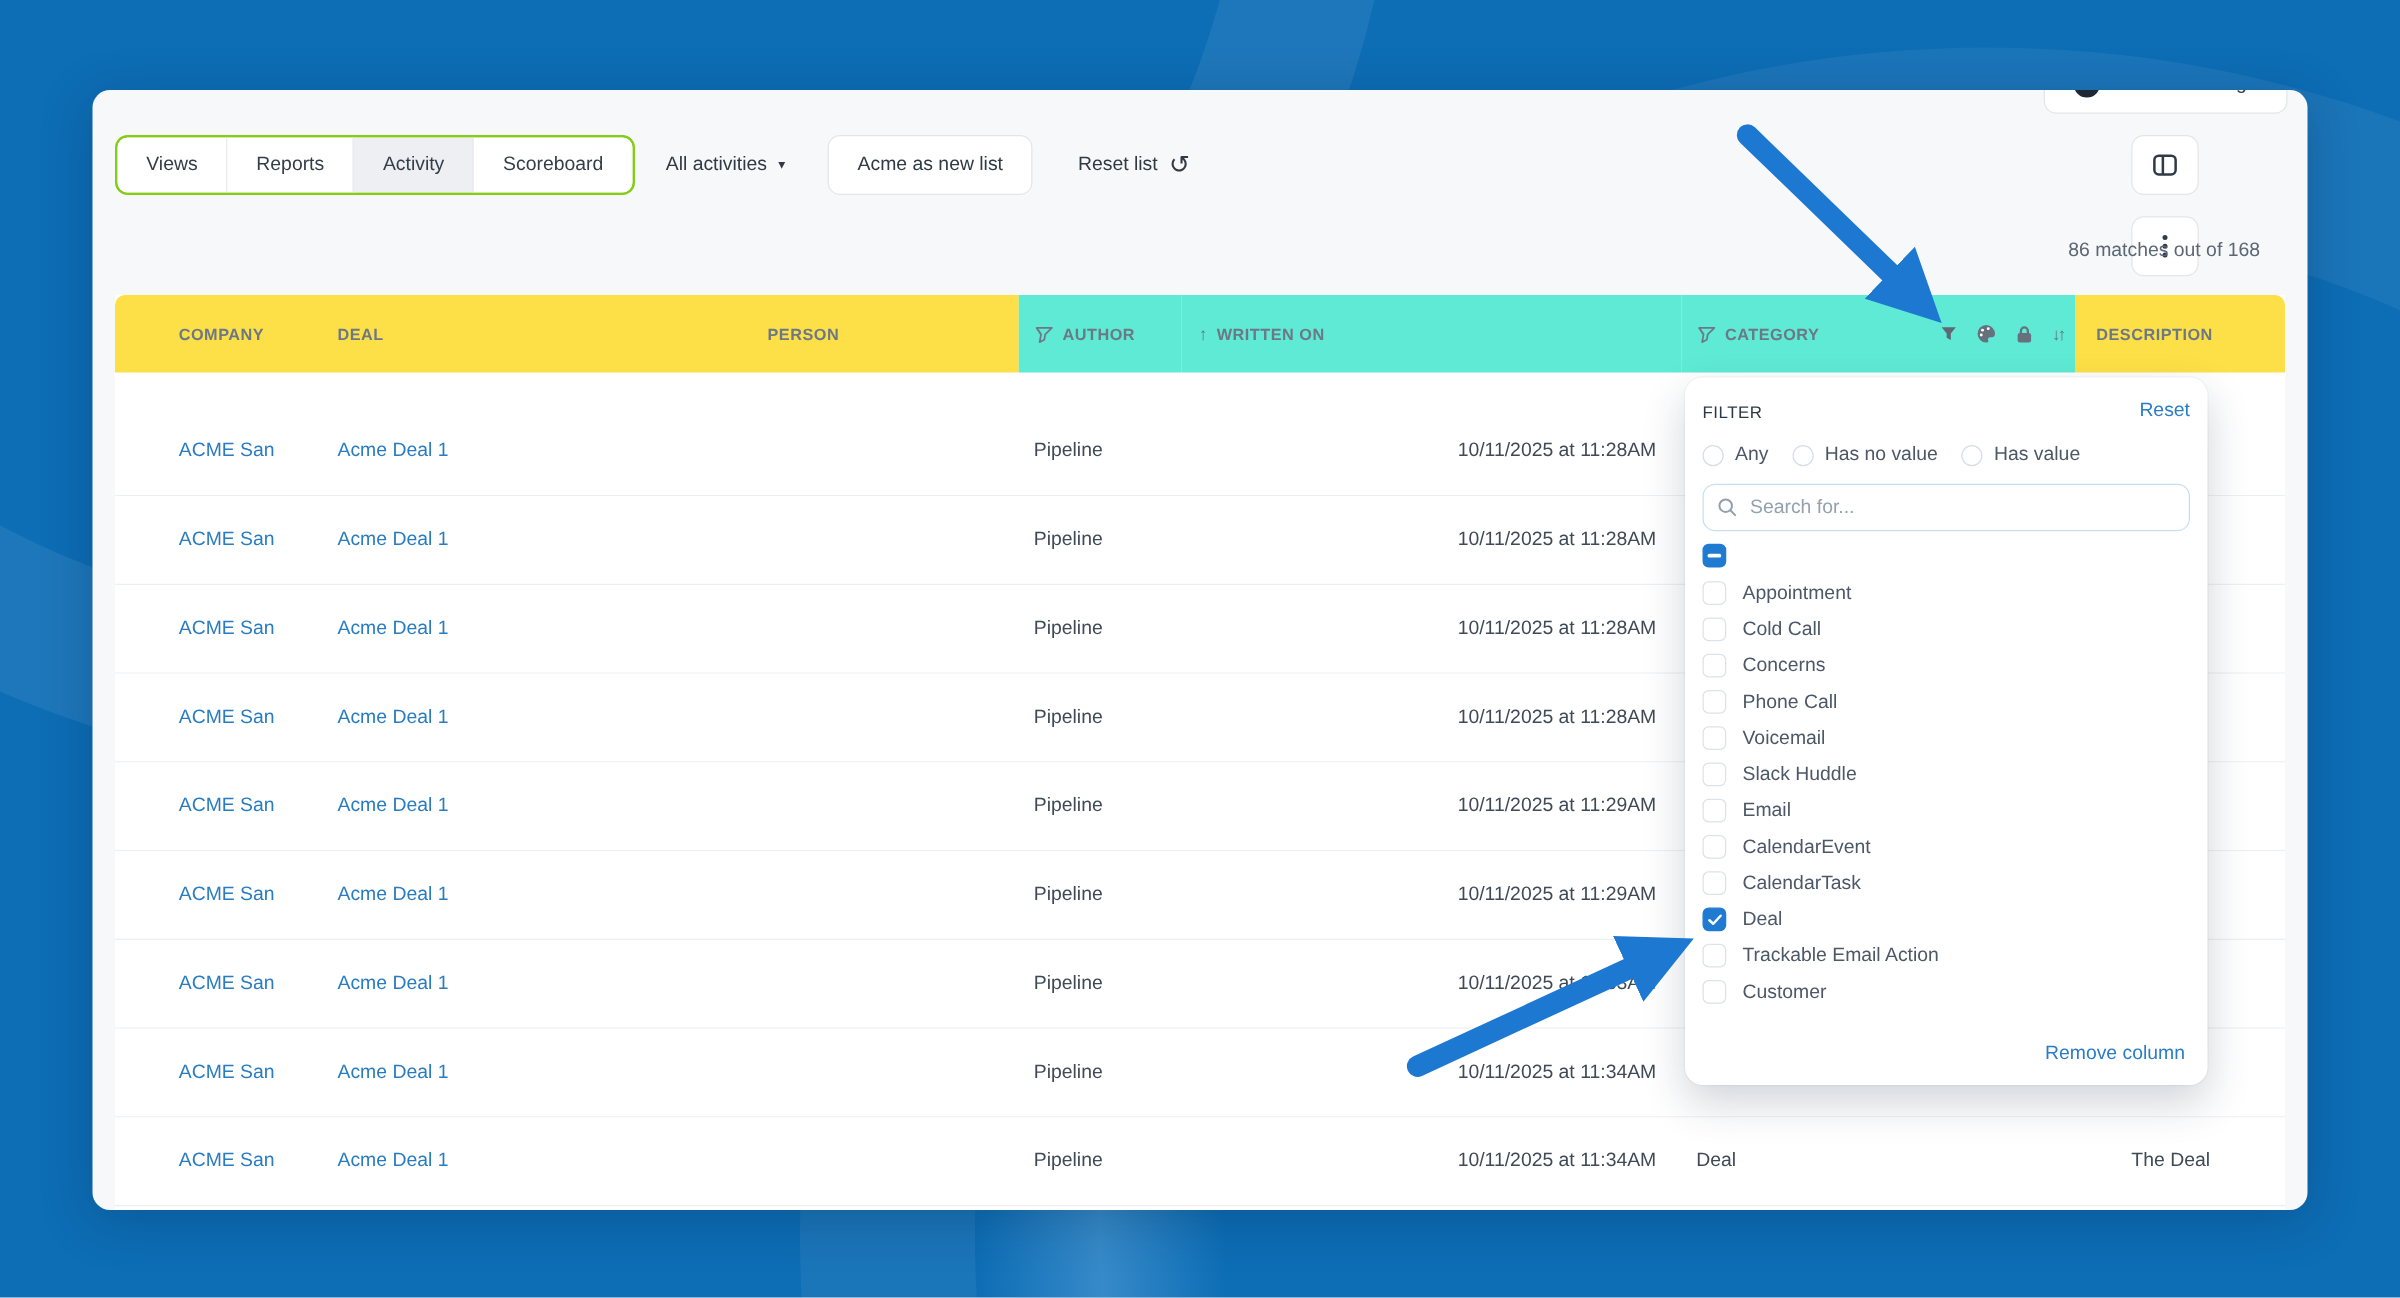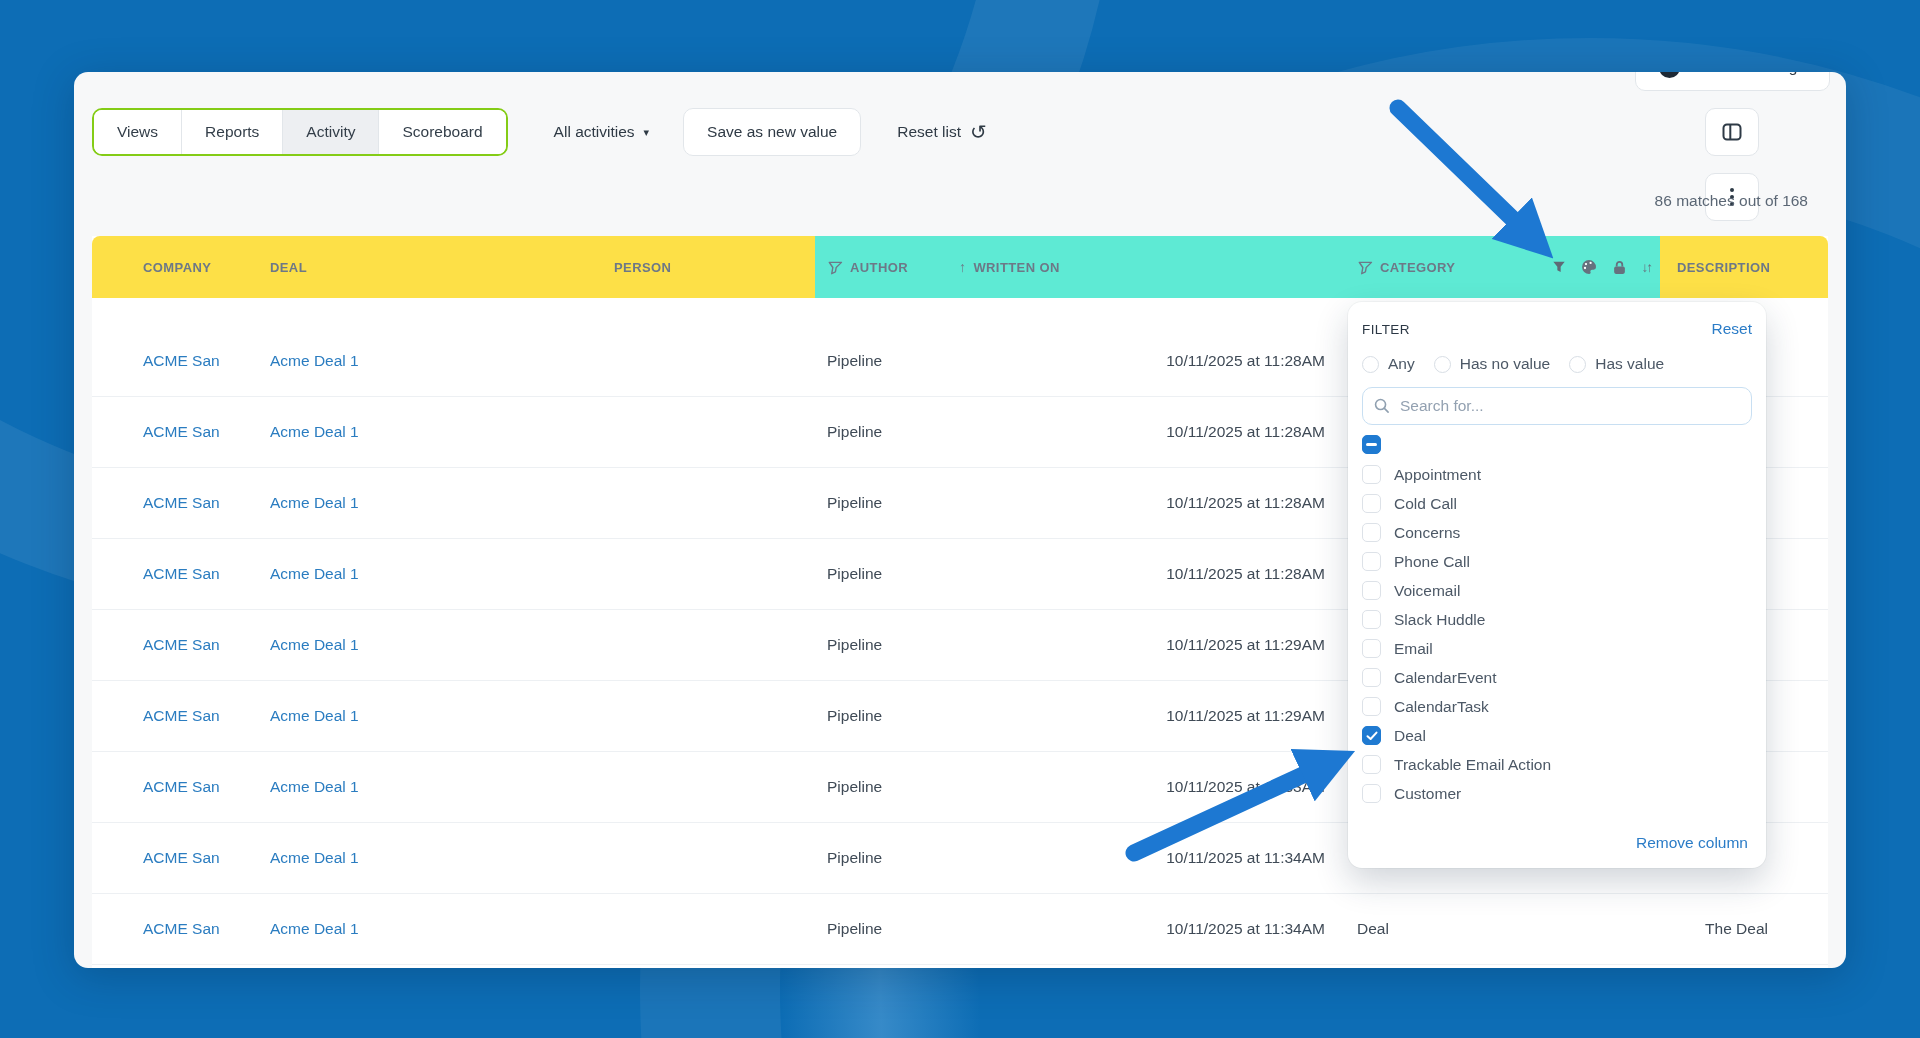--- a/index.html
+++ b/index.html
@@ -25,21 +25,21 @@
     box-shadow:0 8px 40px rgba(0,30,60,0.25);
   }
 
   
   .toolbar { position:absolute; left:18px; right:16px; top:36px; height:48px; display:flex; align-items:center; }
   .tab-group { display:flex; border:2px solid #84cc16; border-radius:10px; overflow:hidden; background:#fff; height:48px; }
   .tab { display:flex; align-items:center; padding:0 23px; font-size:15.5px; font-weight:500; color:#333e49;
     background:#fff; border:none; border-right:1px solid #e2e6ea; cursor:pointer; }
   .tab:last-child { border-right:none; }
   .tab.active { background:#edeff2; }
-  .dd-trigger { display:flex; align-items:center; gap:9px; margin-left:46px; font-size:15.5px; font-weight:500; color:#2f3a45; cursor:pointer; }
+  .dd-trigger { display:flex; align-items:center; gap:9px; margin-left:25px; font-size:15.5px; font-weight:500; color:#2f3a45; cursor:pointer; }
   .caret { font-size:11px; color:#2f3a45; line-height:1; }
   .btn { display:flex; align-items:center; gap:10px; height:48px; padding:0 23px; background:#fff;
     border:1px solid #e2e6ea; border-radius:10px; font-size:15.5px; font-weight:500; color:#2f3a45; cursor:pointer; }
   .btn-save { margin-left:34px; }
   .txt-btn { display:flex; align-items:center; gap:9px; margin-left:36px; font-size:15.5px; font-weight:500; color:#2f3a45; cursor:pointer; }
   .undo-glyph { font-size:20px; line-height:1; color:#2f3a45; }
   .right-cluster { margin-left:auto; display:flex; align-items:center; gap:17px;flex-direction:column; }
   .play-ic { width:21px; height:21px; border-radius:50%; background:#1e2935; position:relative; flex:0 0 auto; }
   .play-ic::after { content:''; position:absolute; left:8px; top:5.5px;
     border-left:7px solid #fff; border-top:5px solid transparent; border-bottom:5px solid transparent; }
@@ -123,21 +123,21 @@
       <button class="tab">Views</button>
       <button class="tab">Reports</button>
       <button class="tab active">Activity</button>
       <button class="tab">Scoreboard</button>
     </div>
     <div class="dd-trigger">
       <span>All activities</span>
       <span class="caret">▾</span>
     </div>
     <button class="btn btn-save">
-      <span>Save as new value</span>
+      <span>Acme as new list</span>
     </button>
     <div class="txt-btn">
       <span>Reset list</span>
       <span class="undo-glyph">↺</span>
     </div>
     <div class="right-cluster">
       <button class="btn">
         <span class="play-ic"></span>
         <span>Start a challenge</span>
       </button>

